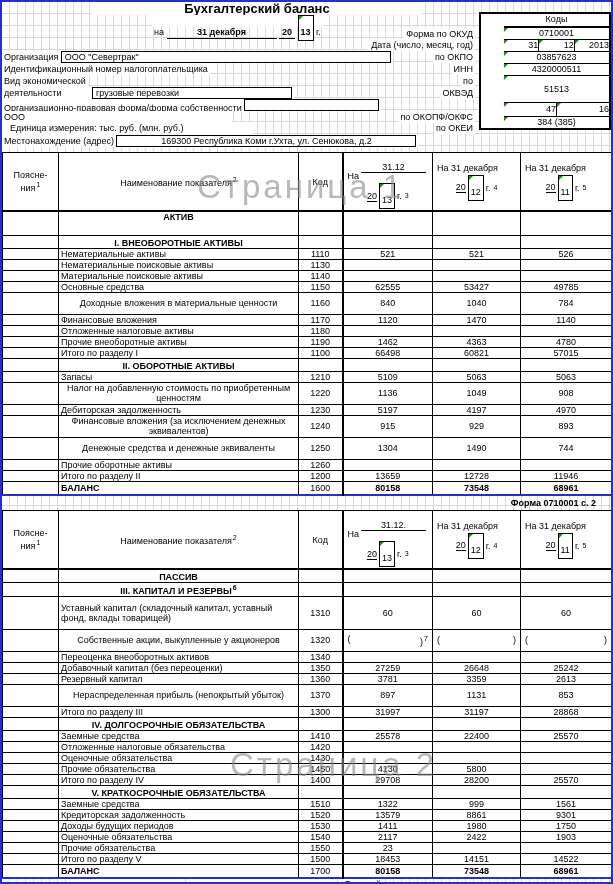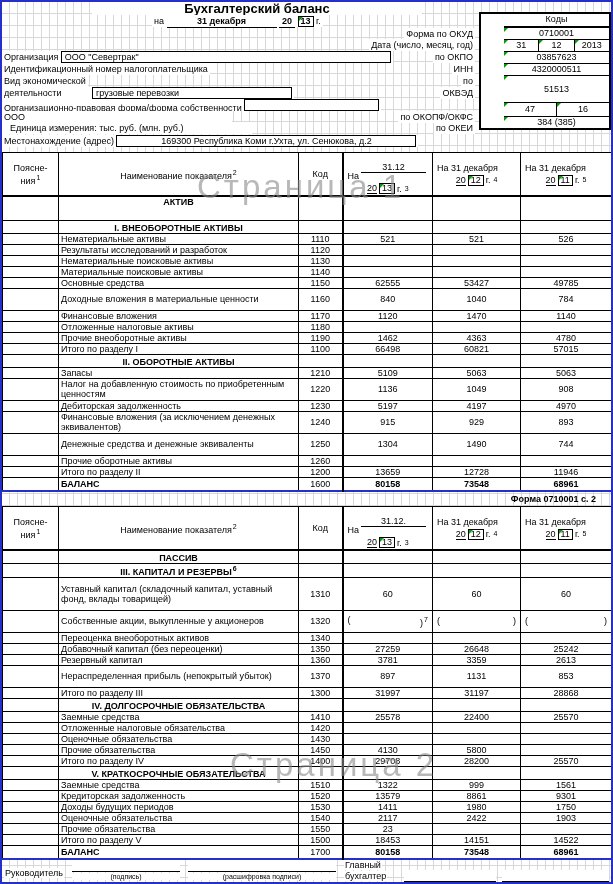--- a/index.html
+++ b/index.html
@@ -14,51 +14,51 @@
       #fff;
   }
   sup{font-size:7px;margin-left:1px;}
   
   .hdr{position:relative;height:150px;}
   .hl{position:absolute;height:12px;line-height:12px;background:#fff;white-space:nowrap;padding:0 2px;}
   .title{left:90px;width:330px;text-align:center;font-size:13px;font-weight:bold;top:0;height:13px;line-height:13px;}
   .rlab{right:136px;text-align:right;background:#fff;}
   .ul{border-bottom:1px solid #000;display:inline-block;text-align:center;}
   .vbox{display:inline-block;border:1px solid #000;background:#fff;padding:0 3px;height:12px;line-height:10px;}
-  .ybox{display:inline-block;border:1px solid #000;background:#fff;padding:0 2px;position:relative;height:11px;line-height:9px;text-align:center;}
+  .ybox{display:inline-block;border:1px solid #000;background:#fff;padding:12px 2px;position:relative;height:11px;line-height:9px;text-align:center;}
   .gt::before{content:'';position:absolute;top:0;left:0;border-top:4px solid #00a000;border-right:4px solid transparent;}
   
   .codes{position:absolute;top:10px;right:0;width:132px;border:2px solid #000;background:#fff;text-align:center;}
   .crow{position:relative;border-top:1px solid #000;height:12px;line-height:11px;margin-left:23px;}
   .crow.first{border-top:none;height:13px;}
   .crow.head{border-bottom:1px solid #000;}
   .crow.tall{height:27px;line-height:26px;}
   .crow.mid{height:14px;line-height:13px;}
-  .csplit{display:flex;}
+  .csplit{display:flex;text-align:right;}
   .csplit > div{flex:1;position:relative;}
   .csplit > div + div{border-left:1px solid #000;}
   
   table{border-collapse:collapse;width:609px;table-layout:fixed;background:#fff;border:1px solid #000;border-bottom:2px solid #2430c8;}
   th,td{border:1px solid #000;padding:0 2px;overflow:hidden;line-height:10px;}
   thead th{border-bottom:2px solid #000;text-align:center;vertical-align:middle;font-weight:normal;}
   th.vcol,td:nth-child(4){border-left:2px solid #000;}
   .ph-l1{display:flex;align-items:flex-end;padding:1px 2px 0;}
   .ph-l1 .ul{flex:1;margin:8px 2px;}
   .ph-l2{display:flex;justify-content:center;align-items:center;gap:2px;padding:2px 0 1px;}
   td.c-notes{background:#fff;}
   td.c-name{text-align:left;}
   td.c-name.sec{text-align:center;font-weight:bold;}
   td.c-name.bal{font-weight:bold;}
   td.c-code{text-align:center;}
   td.c-val{text-align:center;}
   td.c-val.bal{font-weight:bold;}
   td.c-val.paren > span:first-child{float:left;padding-left:2px;}
   td.c-val.paren > span:nth-child(2){float:right;padding-right:2px;}
   tr.h1 td{height:11px;}
-  tr.h2 td{height:22px;}
+  tr.h2 td{height:22px;text-align:center;}
   tr.h3 td{height:33px;}
   tr.hs td{height:13px;vertical-align:bottom;}
   tr.ht td{height:24px;vertical-align:top;}
   tr.hb td{height:14px;}
   .form-note{height:14px;line-height:14px;text-align:right;padding-right:15px;font-weight:bold;}
   
   .wm{position:absolute;color:#8a8a8a;opacity:.6;font-size:33px;letter-spacing:3px;white-space:nowrap;pointer-events:none;z-index:5;}
   
   .footer{position:relative;height:53px;font-size:9px;}
   .fo{position:absolute;white-space:nowrap;background:#fff;padding:0 1px;}
@@ -207,28 +207,20 @@
         <tr class="h1">
           <td class="c-notes"></td>
           <td class="c-name">Нематериальные активы</td>
           <td class="c-code">1110</td>
           <td class="c-val">521</td>
           <td class="c-val">521</td>
           <td class="c-val">526</td>
         </tr>
         <tr class="h1">
           <td class="c-notes"></td>
-          <td class="c-name">Результаты исследований и разработок</td>
-          <td class="c-code">1120</td>
-          <td class="c-val"></td>
-          <td class="c-val"></td>
-          <td class="c-val"></td>
-        </tr>
-        <tr class="h1">
-          <td class="c-notes"></td>
           <td class="c-name">Нематериальные поисковые активы</td>
           <td class="c-code">1130</td>
           <td class="c-val"></td>
           <td class="c-val"></td>
           <td class="c-val"></td>
         </tr>
         <tr class="h1">
           <td class="c-notes"></td>
           <td class="c-name">Материальные поисковые активы</td>
           <td class="c-code">1140</td>

